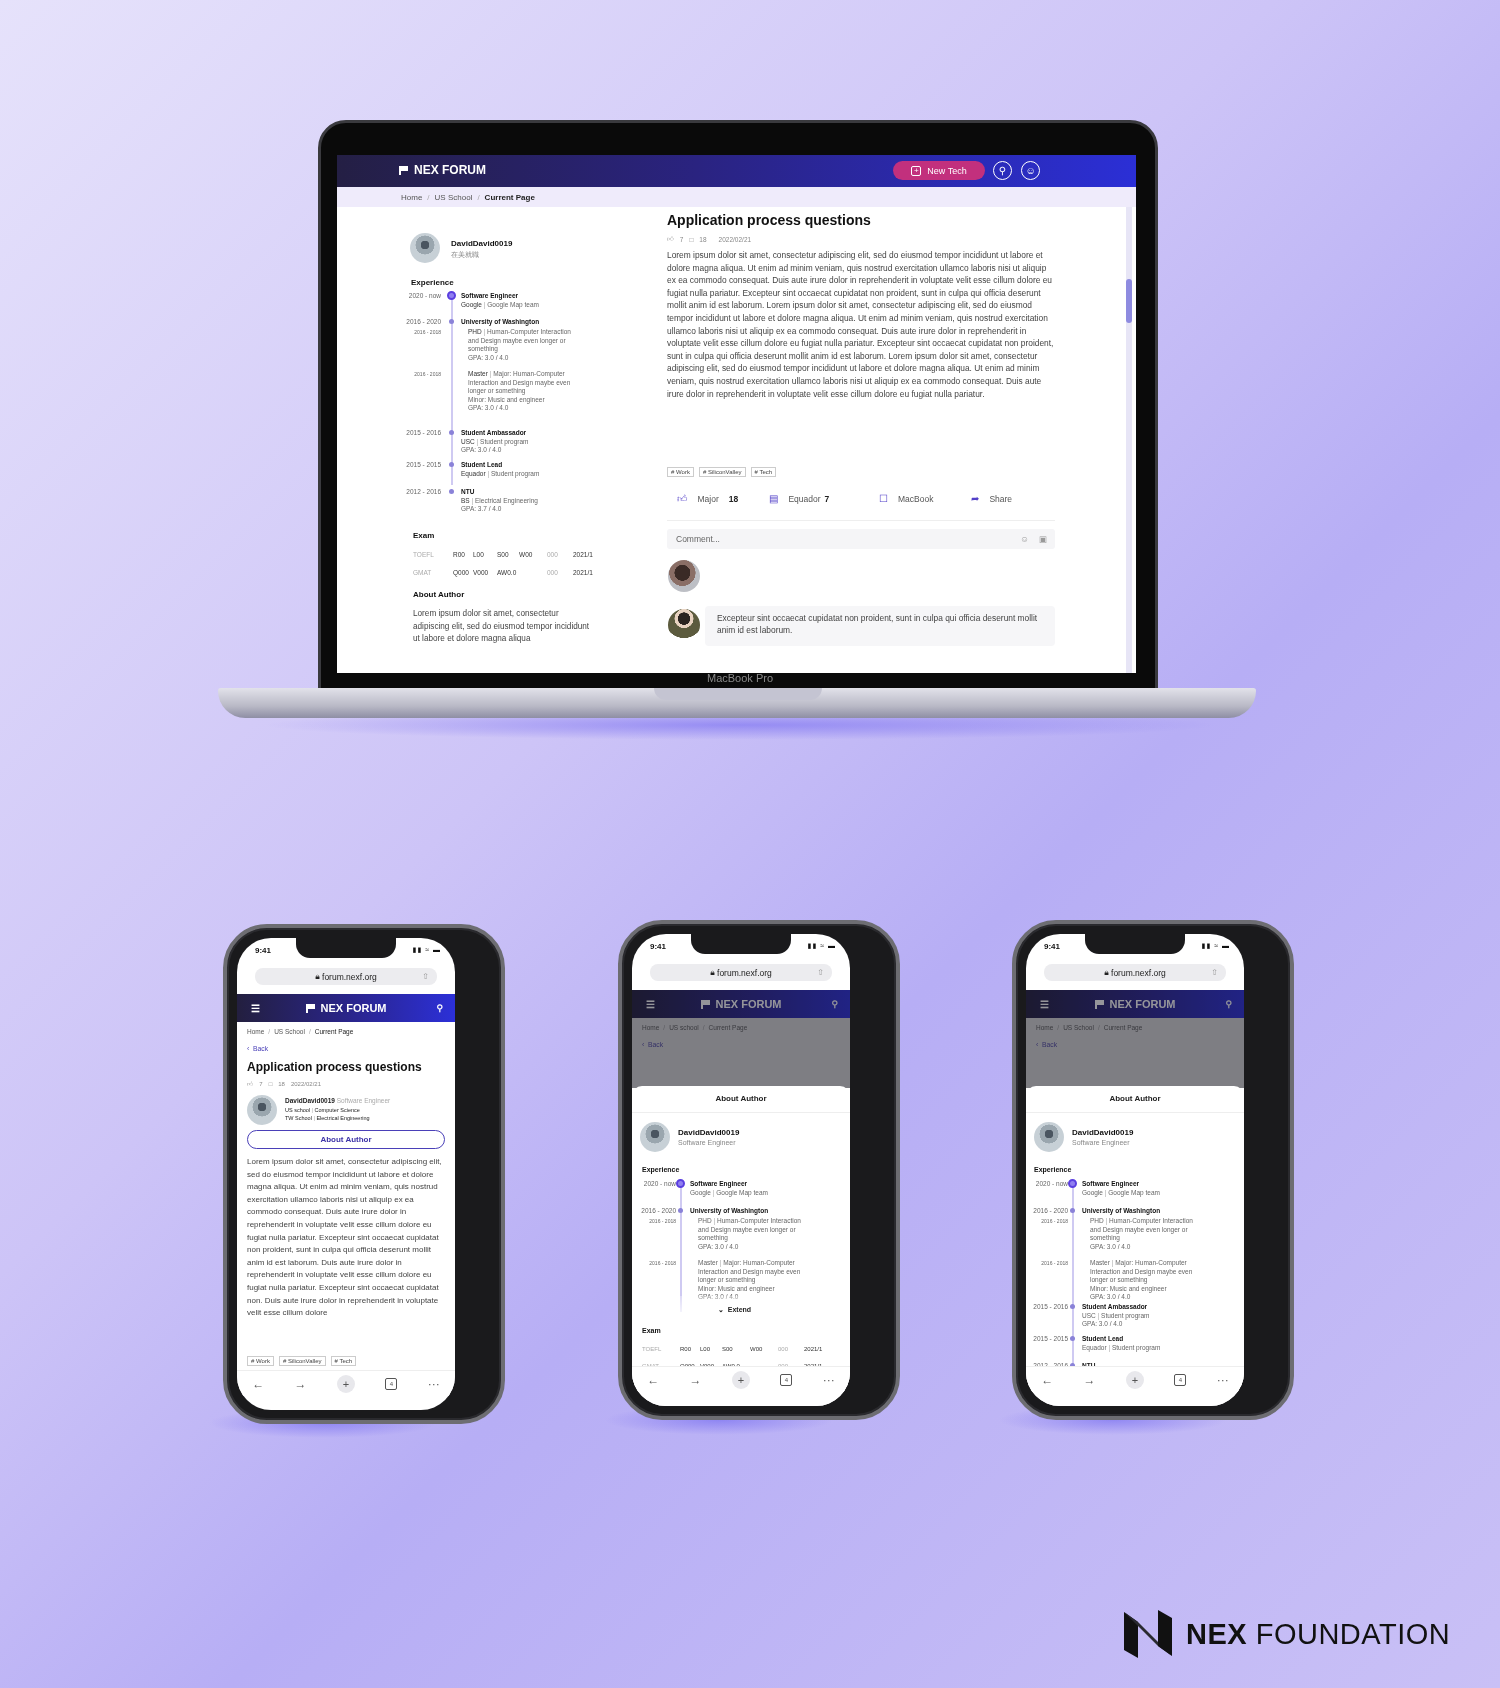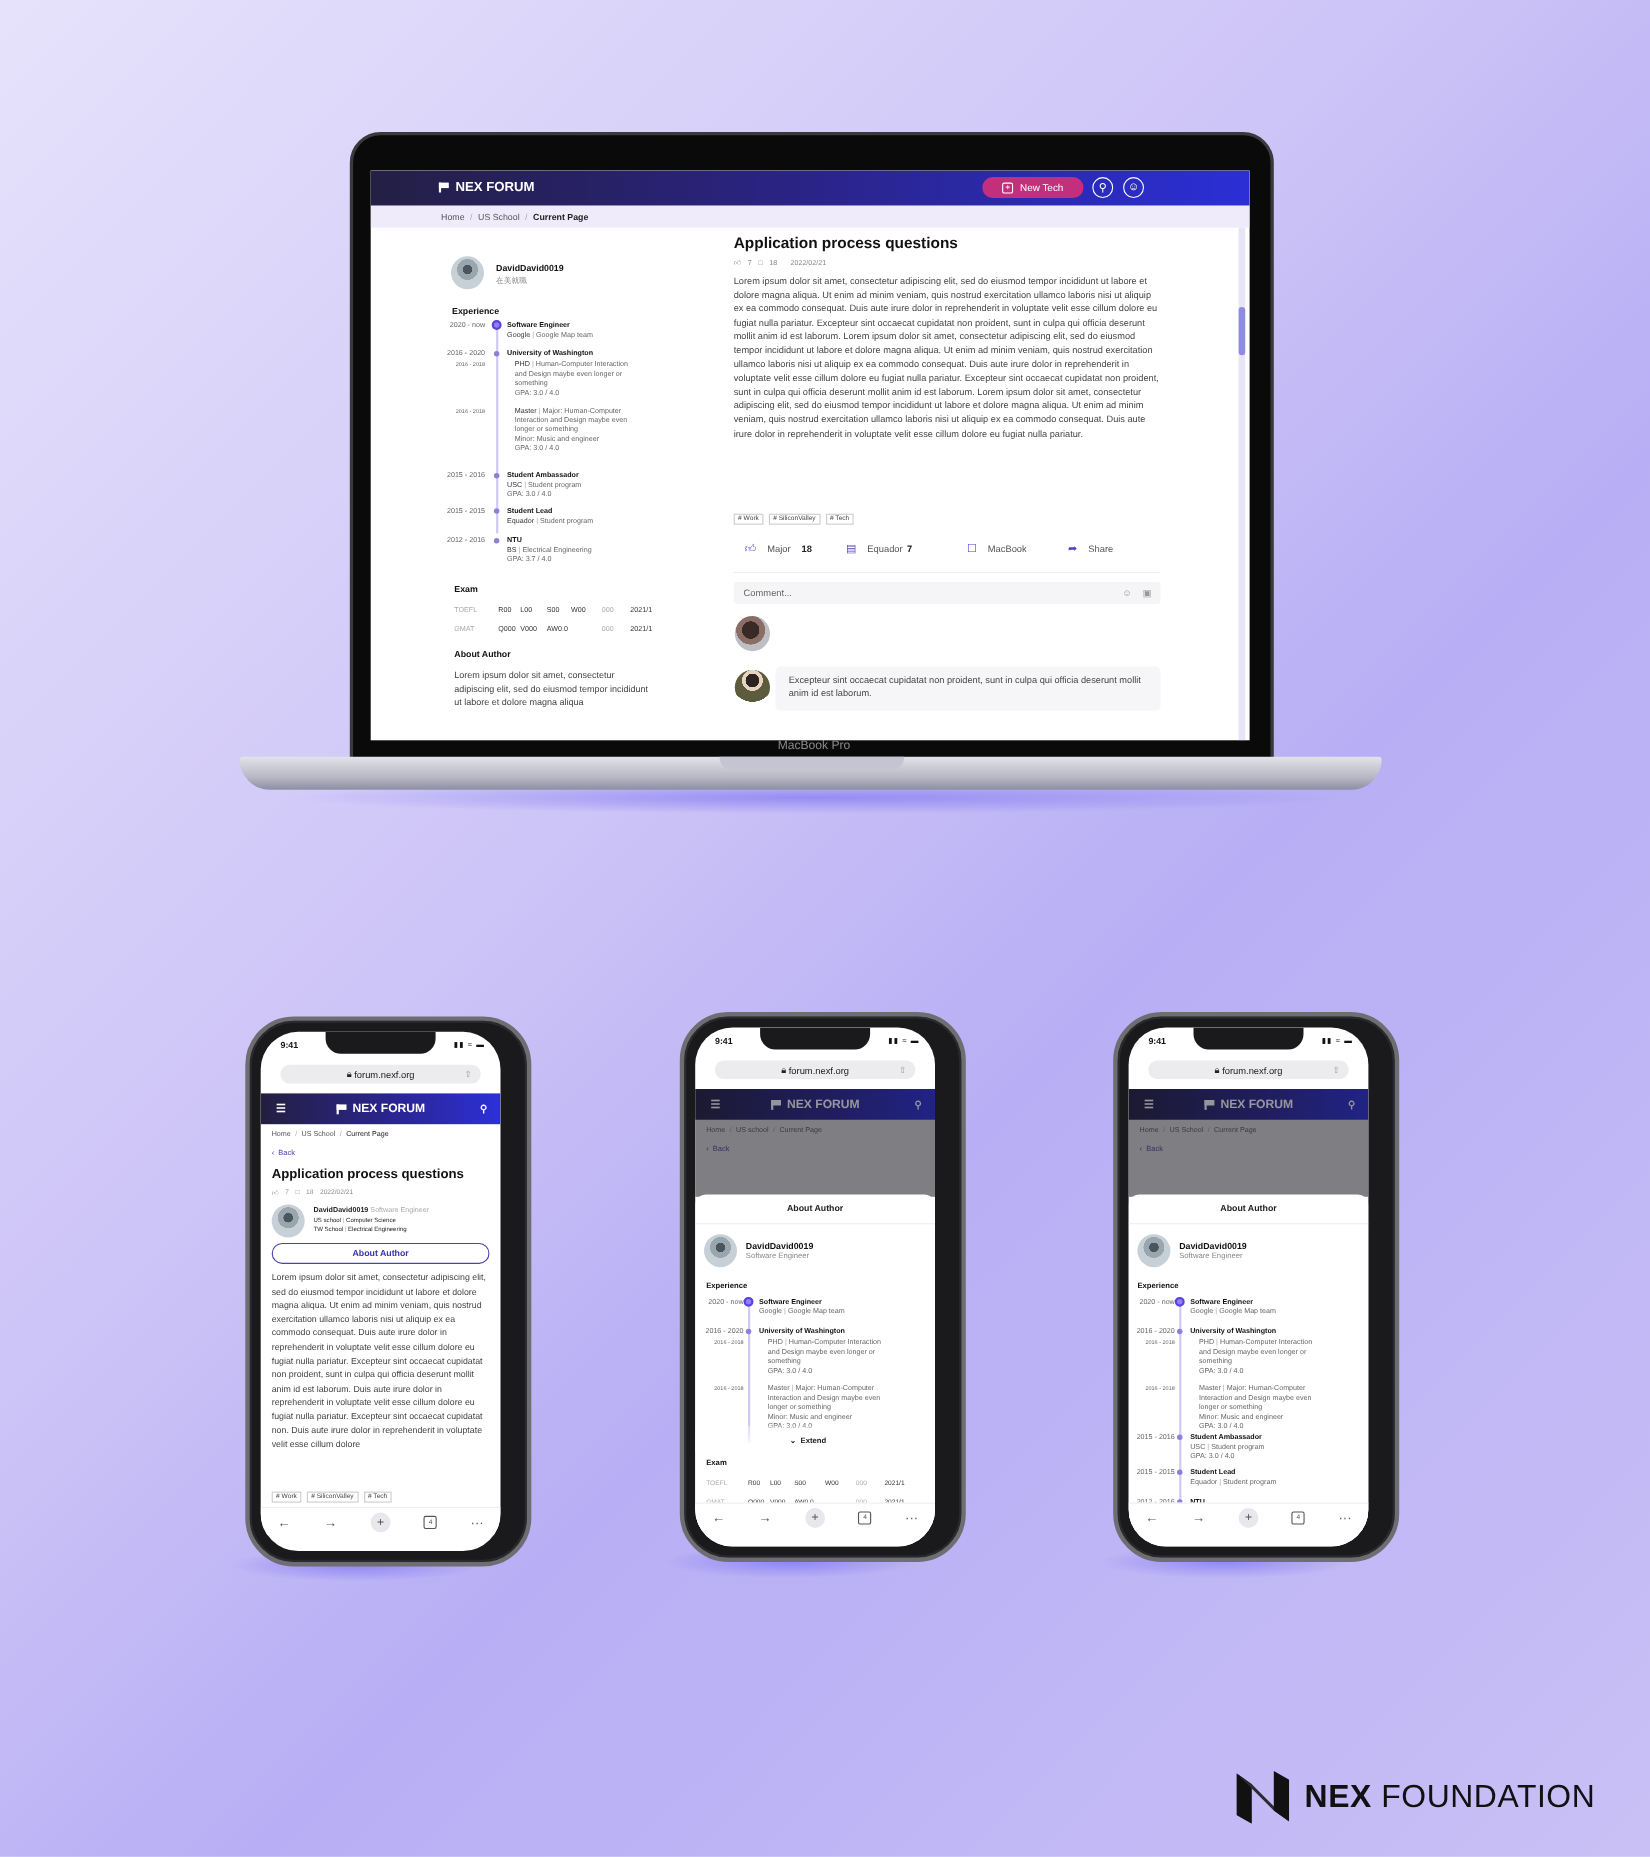--- a/index.html
+++ b/index.html
@@ -42,21 +42,21 @@
 
 .post-title{font-weight:bold;font-size:14px;color:#111}
 .meta{font-size:6.5px;color:#888;display:flex;gap:6px;align-items:center}
 .body-text{font-size:8.4px;line-height:12.6px;color:#444}
 .tag{display:inline-block;border:1px solid #ccc;font-size:6px;padding:1px 3px;margin-right:5px;color:#444}
 .act{display:flex;align-items:center;gap:10px;font-size:8.5px;color:#555}
 .act .ic{color:#5340c8;font-size:10px}
 .cmt-input{border-radius:3px;background:#f5f5f7;font-size:8.5px;color:#666;display:flex;align-items:center;padding-left:9px}
 .cmt-bubble{background:#f6f6f8;border-radius:4px;font-size:8.4px;line-height:12px;color:#444;padding:6px 12px}
 
-.phone{position:absolute;width:260px;height:500px;border-radius:44px;background:#1a1a1c;border:4px solid #6d6d72;box-shadow:0 0 0 2px #2a2a2e inset}
+.phone{position:absolute;width:282px;height:500px;border-radius:44px;background:#1a1a1c;border:4px solid #6d6d72;box-shadow:0 0 0 2px #2a2a2e inset}
 .phone-shadow{position:absolute;width:230px;height:30px;background:radial-gradient(ellipse at center,rgba(100,90,240,.5),rgba(100,90,240,0) 70%)}
 .pscreen{position:absolute;left:10px;top:10px;width:218px;height:472px;border-radius:34px;background:#fff;overflow:hidden}
 .notch{position:absolute;left:59px;top:0;width:100px;height:20px;background:#1a1a1c;border-radius:0 0 14px 14px}
 .p-time{position:absolute;left:18px;top:8px;font-size:8px;font-weight:bold;color:#111}
 .p-status{position:absolute;right:14px;top:8px;font-size:7px;color:#111;letter-spacing:1px}
 .p-url{position:absolute;left:18px;top:30px;width:182px;height:17px;background:#ececef;border-radius:8px;font-size:8.5px;color:#222;display:flex;align-items:center;justify-content:center}
 .p-url .share{position:absolute;right:8px;color:#999;font-size:8px}
 .p-header{position:absolute;left:0;top:56px;width:100%;height:28px;background:linear-gradient(90deg,#231f3f,#2a2590 55%,#2c30d8);color:#fff;display:flex;align-items:center;justify-content:center;font-weight:bold;font-size:11px;gap:6px}
 .p-header .menu{position:absolute;left:14px;font-size:10px}
 .p-header .srch{position:absolute;right:12px;font-size:9px}

